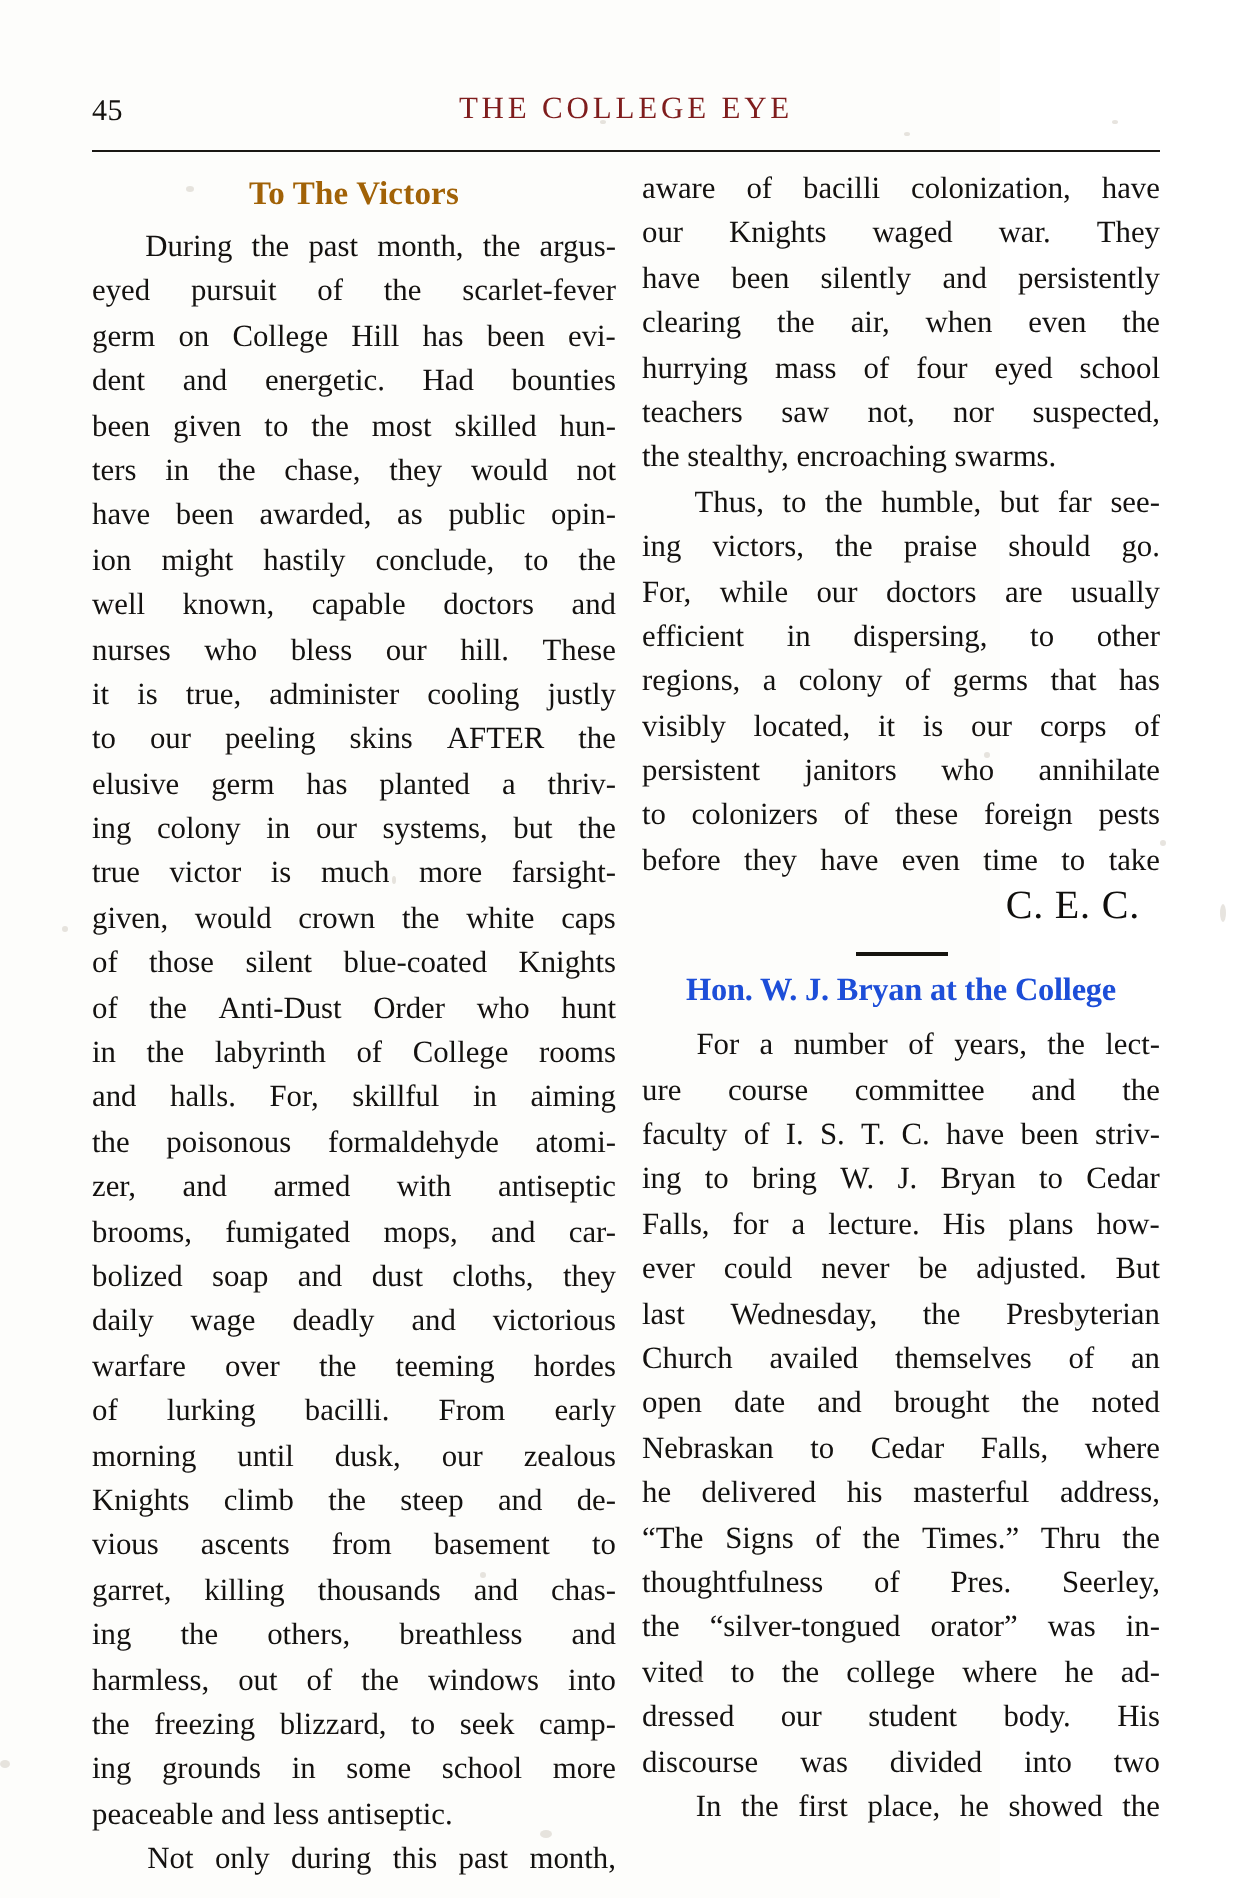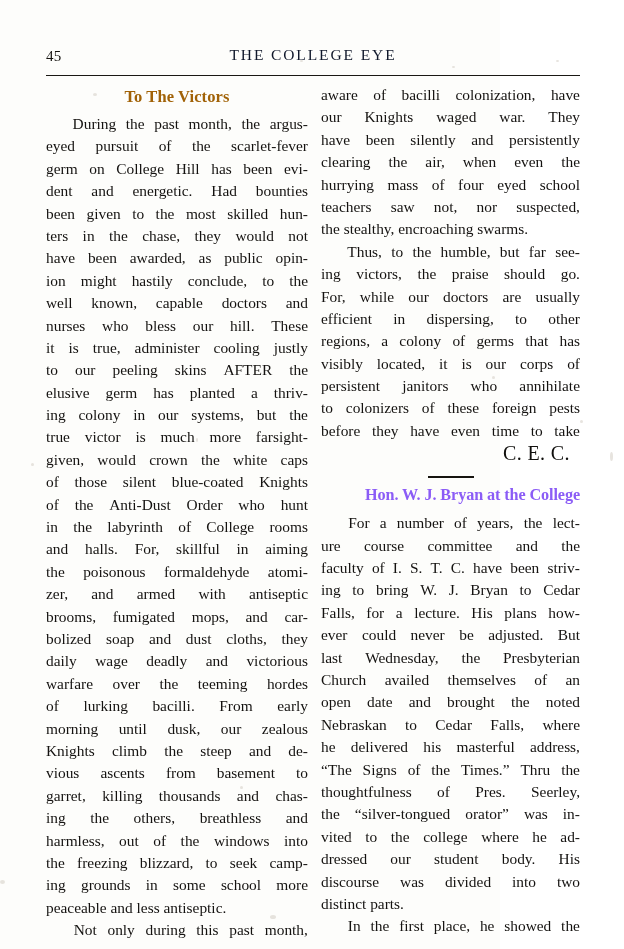--- a/index.html
+++ b/index.html
@@ -42,21 +42,21 @@
     color: #15130f;
   }
   .runhead-title {
     position: absolute;
     left: 0;
     top: 0;
     width: 534px;
     text-align: center;
     font-size: 15.5px;
     letter-spacing: 1.9px;
-    color: #0f172a;
+    color: #7f1d1d;
     white-space: nowrap;
   }
   .head-rule {
     position: absolute;
     left: 46px;
     top: 75px;
     width: 534px;
     height: 0;
     border-top: 1.6px solid #1a1814;
   }
@@ -73,26 +73,26 @@
   
   .sec-head {
     text-align: center;
     font-weight: bold;
     font-size: 16.5px;
     letter-spacing: 0.1px;
     margin: 3px 0 6px 0;
     color: #a16207;
   }
   .art-head {
-    text-align: right;
+    text-align: center;
     font-weight: bold;
     font-size: 16.2px;
     letter-spacing: -0.1px;
     margin: 6px 0 7px 0;
-    color: #8b5cf6;
+    color: #1d4ed8;
     white-space: nowrap;
   }
 
   
   .ln {
     display: flex;
     justify-content: space-between;
     font-size: 15.4px;
     line-height: 22.4px;
     height: 22.4px;
@@ -227,21 +227,20 @@
         <div class="ln"><span>Church</span><span>availed</span><span>themselves</span><span>of</span><span>an</span></div>
         <div class="ln"><span>open</span><span>date</span><span>and</span><span>brought</span><span>the</span><span>noted</span></div>
         <div class="ln"><span>Nebraskan</span><span>to</span><span>Cedar</span><span>Falls,</span><span>where</span></div>
         <div class="ln"><span>he</span><span>delivered</span><span>his</span><span>masterful</span><span>address,</span></div>
         <div class="ln"><span>“The</span><span>Signs</span><span>of</span><span>the</span><span>Times.”</span><span>Thru</span><span>the</span></div>
         <div class="ln"><span>thoughtfulness</span><span>of</span><span>Pres.</span><span>Seerley,</span></div>
         <div class="ln"><span>the</span><span>“silver-tongued</span><span>orator”</span><span>was</span><span>in-</span></div>
         <div class="ln"><span>vited</span><span>to</span><span>the</span><span>college</span><span>where</span><span>he</span><span>ad-</span></div>
         <div class="ln"><span>dressed</span><span>our</span><span>student</span><span>body.</span><span>His</span></div>
         <div class="ln"><span>discourse</span><span>was</span><span>divided</span><span>into</span><span>two</span></div>
-        <div class="ln flush">distinct parts.</div>
       </div>
       <div>
         <div class="ln indent"><span>In</span><span>the</span><span>first</span><span>place,</span><span>he</span><span>showed</span><span>the</span></div>
       </div>
     </div>
 
 <div class="speckle" style="left: 300px; top: 60px; width: 3px; height: 2px;"></div>
     <div class="speckle" style="left: 452px; top: 66px; width: 3px; height: 2px;"></div>
     <div class="speckle" style="left: 556px; top: 60px; width: 3px; height: 2px;"></div>
     <div class="speckle" style="left: 93px; top: 93px; width: 4px; height: 3px;"></div>

